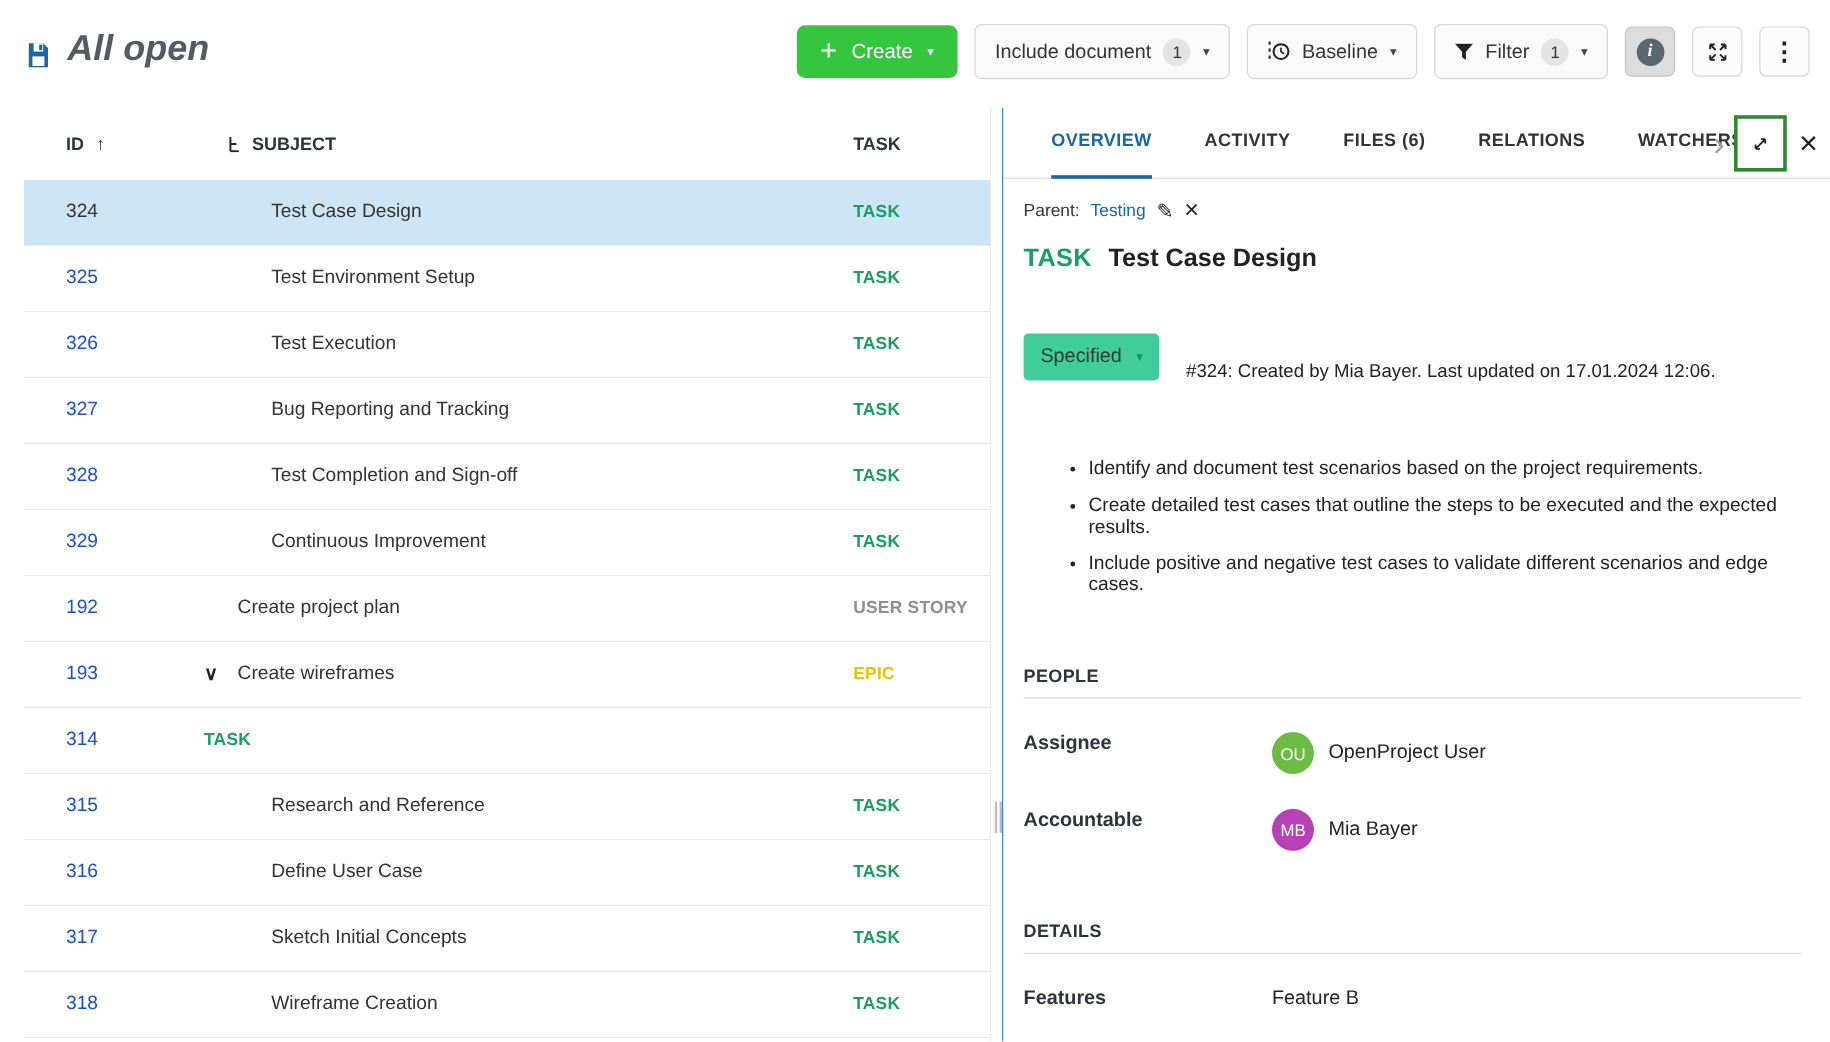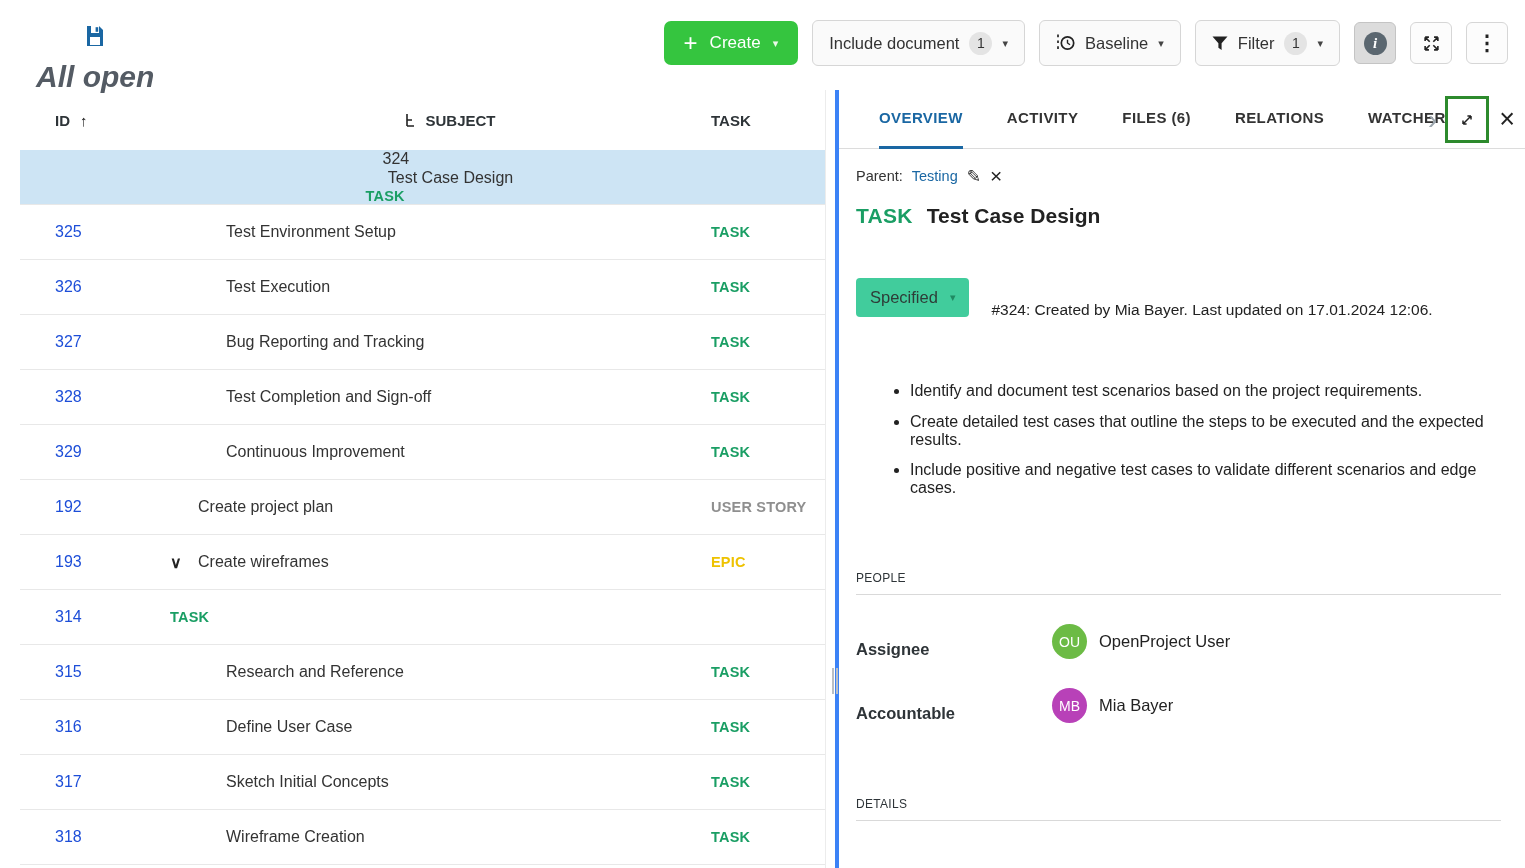--- a/index.html
+++ b/index.html
@@ -1,21 +1,21 @@
 <!DOCTYPE html>
 <html><head>
 <meta charset="utf-8">
 <style>
   * { margin:0; padding:0; box-sizing:border-box; }
   html,body { width:1525px; height:868px; overflow:hidden; background:#fff;
     font-family:"Liberation Sans", sans-serif; color:#333; }
 
   
   .topbar { position:relative; height:90px; }
-  .page-title-wrap { position:absolute; left:36px; top:24px; display:flex; align-items:center; gap:12px;flex-direction:column; }
+  .page-title-wrap { position:absolute; left:20px; top:24px; display:flex; align-items:flex-end; gap:12px; }
   .page-title { font-size:30px; font-style:italic; font-weight:bold; color:#545b64; }
   .controls { position:absolute; right:17px; top:20px; display:flex; align-items:center; gap:14px; }
   .btn-create { display:flex; align-items:center; gap:12px; background:#35c53f; color:#fff;
     border:none; border-radius:7px; height:44px; padding:0 20px; font-size:17px; cursor:pointer;
     font-family:inherit; }
   .btn-create .plus { font-size:24px; font-weight:300; line-height:1; }
   .btn-create .caret { color:#e9f9e9; font-size:11px; }
   .btn-light { display:flex; align-items:center; gap:10px; background:#fafafa; border:1px solid #d6d6d6;
     border-radius:6px; height:46px; padding:0 16px; font-size:16.5px; color:#333; cursor:pointer;
     font-family:inherit; }
@@ -26,36 +26,36 @@
     background:#fcfcfc; border:1px solid #d6d6d6; border-radius:6px; cursor:pointer; }
   .btn-sq.active { background:#dcdcdc; border-color:#c4c4c4; }
   .info-circle { display:flex; align-items:center; justify-content:center; width:23px; height:23px;
     border-radius:50%; background:#5b6770; color:#fff; font-weight:bold; font-style:italic;
     font-family:"Liberation Serif", serif; font-size:15px; }
   .kebab { font-size:21px; font-weight:bold; color:#222; letter-spacing:0; }
 
   
   .main { display:flex; height:778px; }
   .table-pane { width:826px; border-right:1px solid #ececec; }
-  .detail-pane { flex:1; margin-left:9px; border-left:4px solid #3b82f6; position:relative; }
+  .detail-pane { flex:1; margin-left:9px; border-left:1px solid #3b82f6; position:relative; }
   .resize-handle { position:absolute; left:-7px; top:578px; width:6px; height:26px; display:flex; gap:2px; }
   .resize-handle i { width:2px; height:100%; background:#b9bec4; }
 
   
   .thead { display:flex; align-items:center; height:60px; padding-left:20px; font-weight:bold;
     font-size:15px; color:#2e3438; }
   .col-id { width:170px; padding-left:35px; display:flex; align-items:center; gap:10px; }
-  .col-subject { flex:1; display:flex; align-items:center; gap:8px;justify-content:center; }
+  .col-subject { flex:1; display:flex; align-items:center; gap:8px; }
   .col-type { width:114px; }
   .tbody .trow { display:flex; align-items:center; height:55px; margin-left:20px;
     border-bottom:1px solid #e8e8e8; font-size:16px; cursor:pointer; }
   .trow .cell-id { width:150px; padding-left:35px; color:#1d4ed8; }
   .trow .cell-subject { flex:1; display:flex; align-items:center; color:#333; }
   .trow .cell-type { width:114px; font-weight:bold; font-size:14.5px; letter-spacing:.2px; }
-  .trow.selected { background:#cde4f4;flex-direction:column; }
+  .trow.selected { background:#cde4f4; }
   .trow.selected .cell-id { color:#333; }
   .chev-slot { display:inline-flex; width:28px; justify-content:flex-start; font-weight:bold; color:#222; }
   .sort-arrow { font-size:15px; color:#222; }
 
   
   .tabbar { display:flex; align-items:center; height:59px; border-bottom:1px solid #dcdcdc;
     padding-left:40px; position:relative; }
   .tab { font-size:15px; color:#333; letter-spacing:.4px; margin-right:44px; height:59px;
     display:flex; align-items:center; cursor:pointer; border-bottom:3px solid transparent; font-weight:bold; }
   .tab.active { color:#1a67a3; border-bottom-color:#1a67a3; }
@@ -77,24 +77,24 @@
   .status-row { display:flex; align-items:center; margin-top:47px; }
   .status-btn { display:flex; align-items:center; gap:12px; background:#41cc9c; color:#2e3d38;
     border:none; border-radius:4px; height:39px; padding:0 14px; font-size:16.5px; cursor:pointer;
     font-family:inherit; }
   .status-btn .caret { color:#1f8a63; }
   .meta-text { margin-left:22px; font-size:15.5px; color:#222;margin-top:26px; }
 
   .desc-list { margin:63px 0 0 54px; }
   .desc-list li { font-size:16px; color:#222; margin-bottom:12.5px; }
 
-  .section-head { margin-top:74px; font-size:12px; font-weight:normal; color:#2e3438; letter-spacing:.3px; }
+  .section-head { margin-top:58px; font-size:15px; font-weight:bold; color:#2e3438; letter-spacing:.3px; }
   .section-rule { border:none; border-top:1px solid #d9d9d9; margin-top:9px; }
 
-  .attr-row { display:flex; align-items:flex-end; margin-top:28px; min-height:36px; }
+  .attr-row { display:flex; align-items:flex-start; margin-top:28px; min-height:36px;gap:11px; }
   .attr-label { width:196px; font-size:16.5px; font-weight:bold; color:#2e3438; }
   .attr-value { display:flex; align-items:center; gap:12px; font-size:16.5px; color:#222; }
   .avatar { width:35px; height:35px; border-radius:50%; color:#fff; font-size:14px;
     display:flex; align-items:center; justify-content:center; }
   .user-link { cursor:pointer; }
 
   svg { display:block; }
 </style>
 </head>
 <body>

